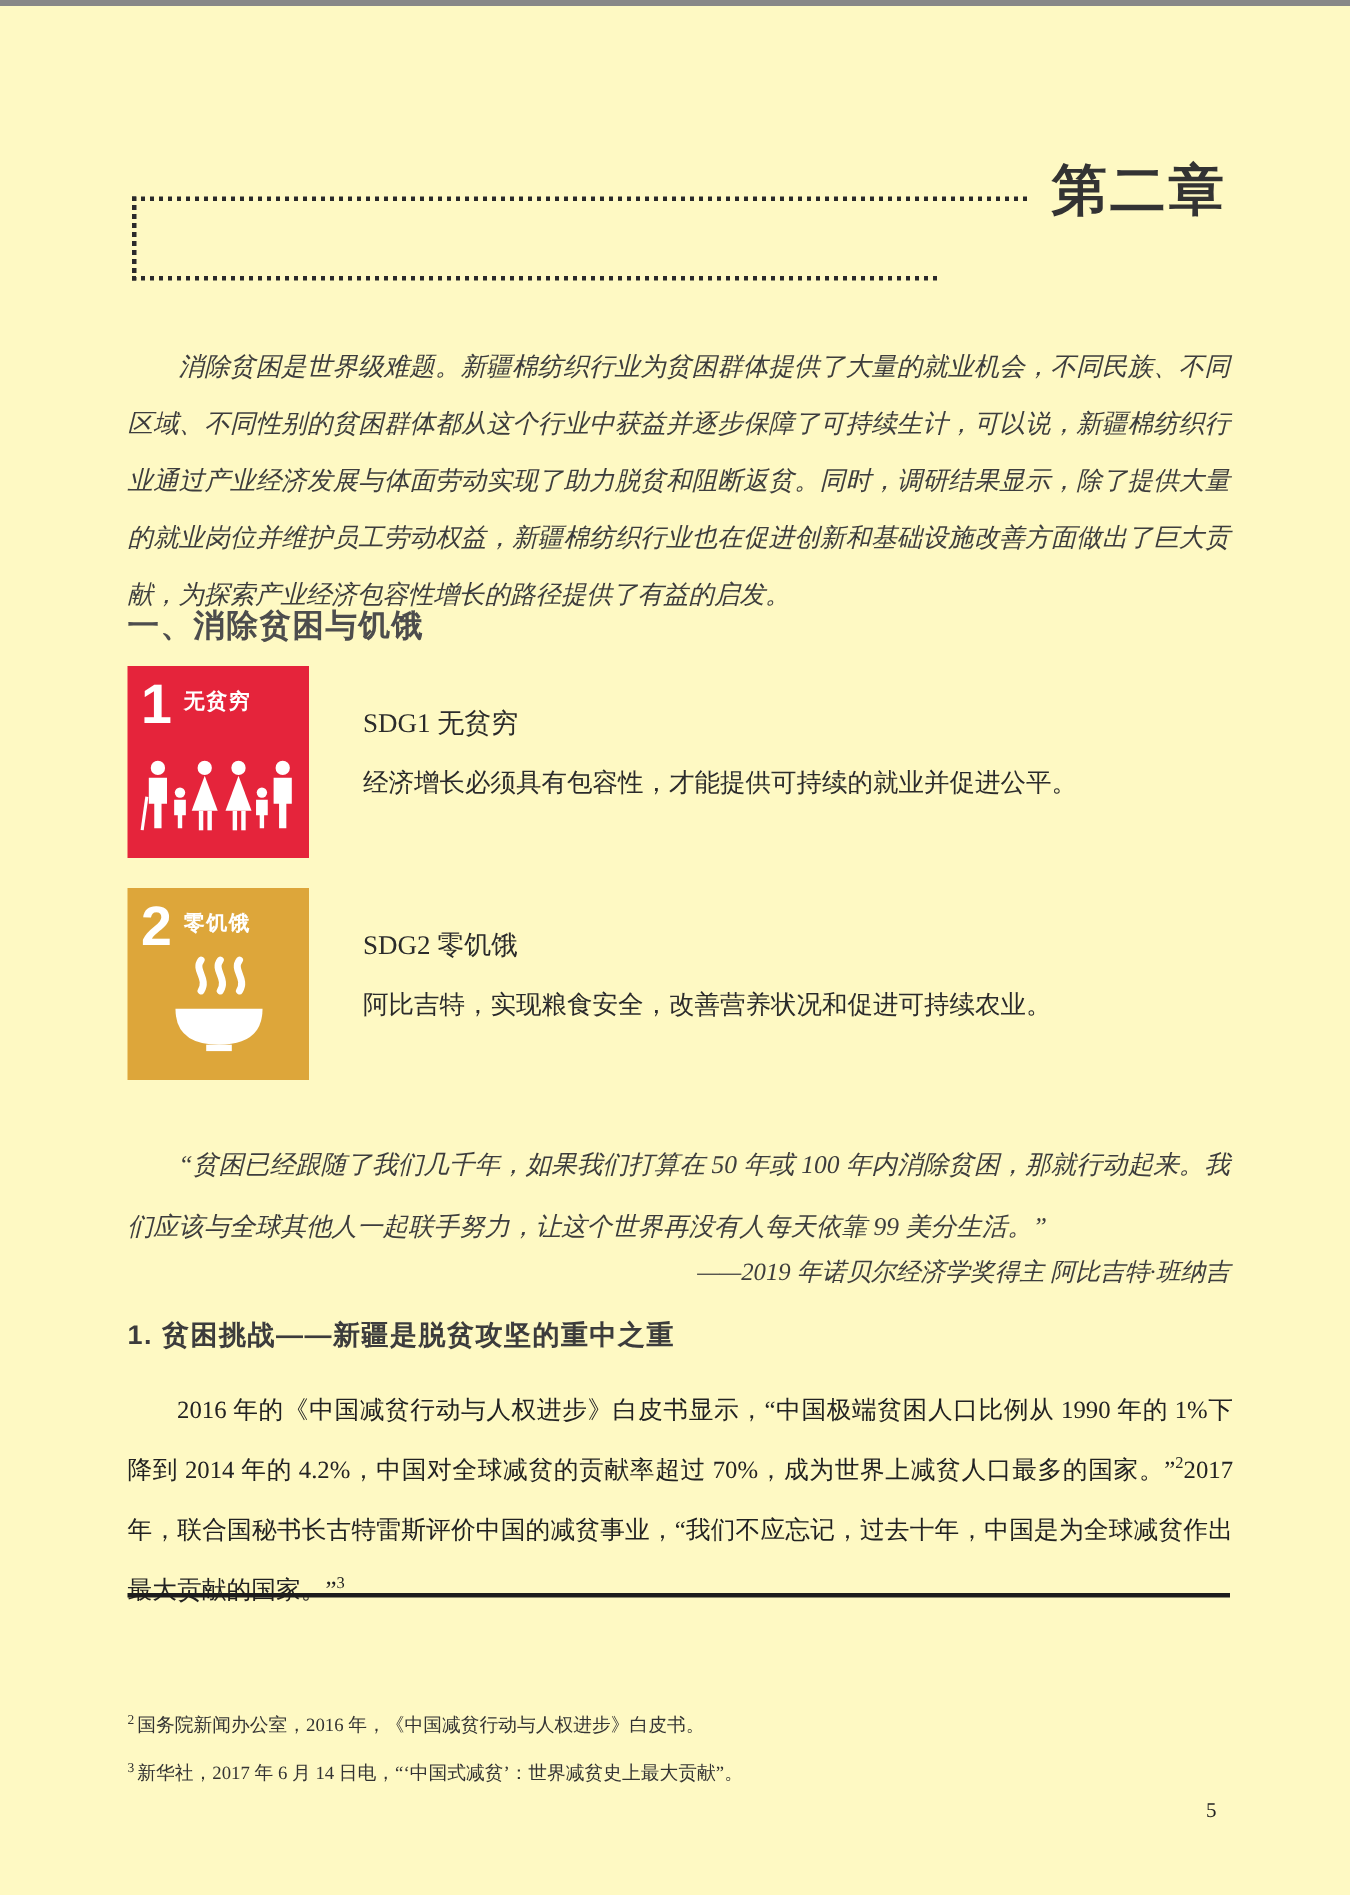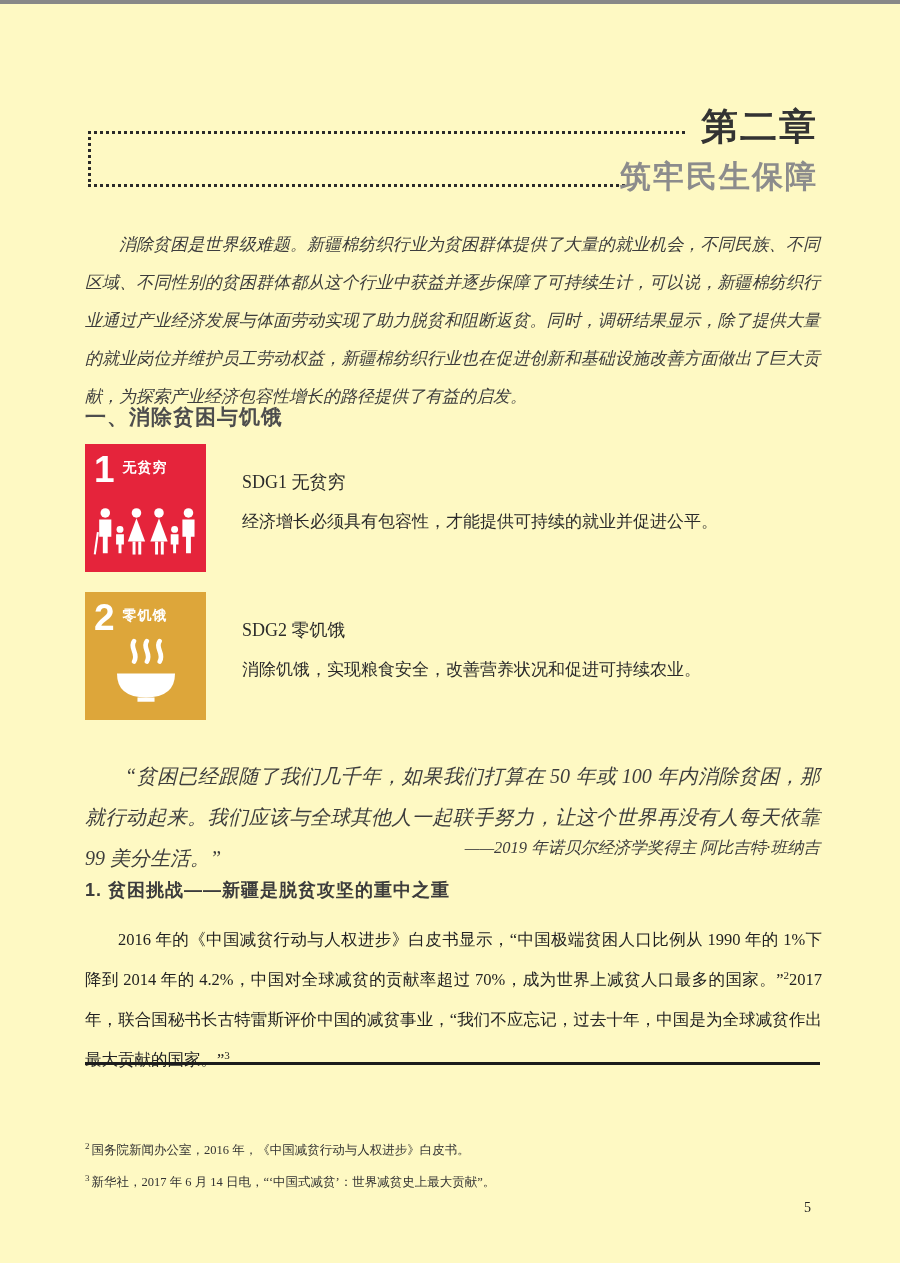--- a/index.html
+++ b/index.html
@@ -67,21 +67,21 @@
   .sdg-num { font-size: 37px; font-weight: bold; line-height: 38px; }
   .sdg-tag { font-size: 14px; font-weight: bold; margin: 8px 0 0 8px; letter-spacing: 1px; }
   .sdg-pictogram { position: absolute; left: 0; right: 0; bottom: 10px; text-align: center; }
   .sdg-text { margin-left: 36px; padding-top: 26px; }
   .sdg-title { font-size: 18px; color: #2b2b2b; margin-bottom: 16px; }
   .sdg-desc  { font-size: 17px; color: #2b2b2b; }
 
   
   .quote {
     position: absolute; left: 85px; top: 752px; width: 735px;
-    font-size: 20px; font-style: italic; line-height: 41px;
+    font-size: 17px; font-style: italic; line-height: 41px;
     text-align: justify; text-indent: 2em; color: #3d3d3d;
   }
   .quote-attribution {
     position: absolute; left: 85px; top: 833px; width: 735px;
     font-size: 16.5px; font-style: italic; text-align: right; color: #3d3d3d;
   }
 
   
   .subsection-heading {
     position: absolute; left: 85px; top: 874px;
@@ -114,21 +114,20 @@
 </style>
 </head>
 <body>
 
 <div class="page">
 
   <div class="chapter-rule-top"></div>
   <div class="chapter-rule-bottom"></div>
   <div class="chapter-rule-left"></div>
   <div class="chapter-number">第二章</div>
-  <div class="chapter-title">筑牢民生保障</div>
 
   <p class="intro">消除贫困是世界级难题。新疆棉纺织行业为贫困群体提供了大量的就业机会，不同民族、不同区域、不同性别的贫困群体都从这个行业中获益并逐步保障了可持续生计，可以说，新疆棉纺织行业通过产业经济发展与体面劳动实现了助力脱贫和阻断返贫。同时，调研结果显示，除了提供大量的就业岗位并维护员工劳动权益，新疆棉纺织行业也在促进创新和基础设施改善方面做出了巨大贡献，为探索产业经济包容性增长的路径提供了有益的启发。</p>
 
   <div class="section-heading">一、消除贫困与饥饿</div>
 
   <div class="sdg-row sdg-row-1">
     <div class="sdg-tile" style="background-color: rgb(229, 36, 59);">
       <div class="sdg-tile-head">
         <span class="sdg-num">1</span>
         <span class="sdg-tag">无贫穷</span>
@@ -180,21 +179,21 @@
             <path d="M51,6 c-6,8 6,14 0,24"></path>
             <path d="M66,6 c-6,8 6,14 0,24"></path>
           </g>
           <path fill="#ffffff" d="M16,44 h68 Q84,72 50,72 Q16,72 16,44 z"></path>
           <rect fill="#ffffff" x="40" y="72" width="20" height="5"></rect>
         </svg>
       </div>
     </div>
     <div class="sdg-text">
       <div class="sdg-title">SDG2 零饥饿</div>
-      <div class="sdg-desc">消除饥饿，实现粮食安全，改善营养状况和促进可持续农业。</div>
+      <div class="sdg-desc">阿比吉特，实现粮食安全，改善营养状况和促进可持续农业。</div>
     </div>
   </div>
 
   <p class="quote">“贫困已经跟随了我们几千年，如果我们打算在 50 年或 100 年内消除贫困，那就行动起来。我们应该与全球其他人一起联手努力，让这个世界再没有人每天依靠 99 美分生活。”</p>
   <div class="quote-attribution">——2019 年诺贝尔经济学奖得主 阿比吉特·班纳吉</div>
 
   <div class="subsection-heading">1. 贫困挑战——新疆是脱贫攻坚的重中之重</div>
   <p class="body-paragraph"><span>2016 年的《中国减贫行动与人权进步》白皮书显示，“中国极端贫困人口比例从 1990 年的 1%下降到 2014 年的 4.2%，中国对全球减贫的贡献率超过 70%，成为世界上减贫人口最多的国家。”</span><sup>2</sup><span>2017 年，联合国秘书长古特雷斯评价中国的减贫事业，“我们不应忘记，过去十年，中国是为全球减贫作出最大贡献的国家。”</span><sup>3</sup></p>
 
   <div class="footnote-rule"></div>

